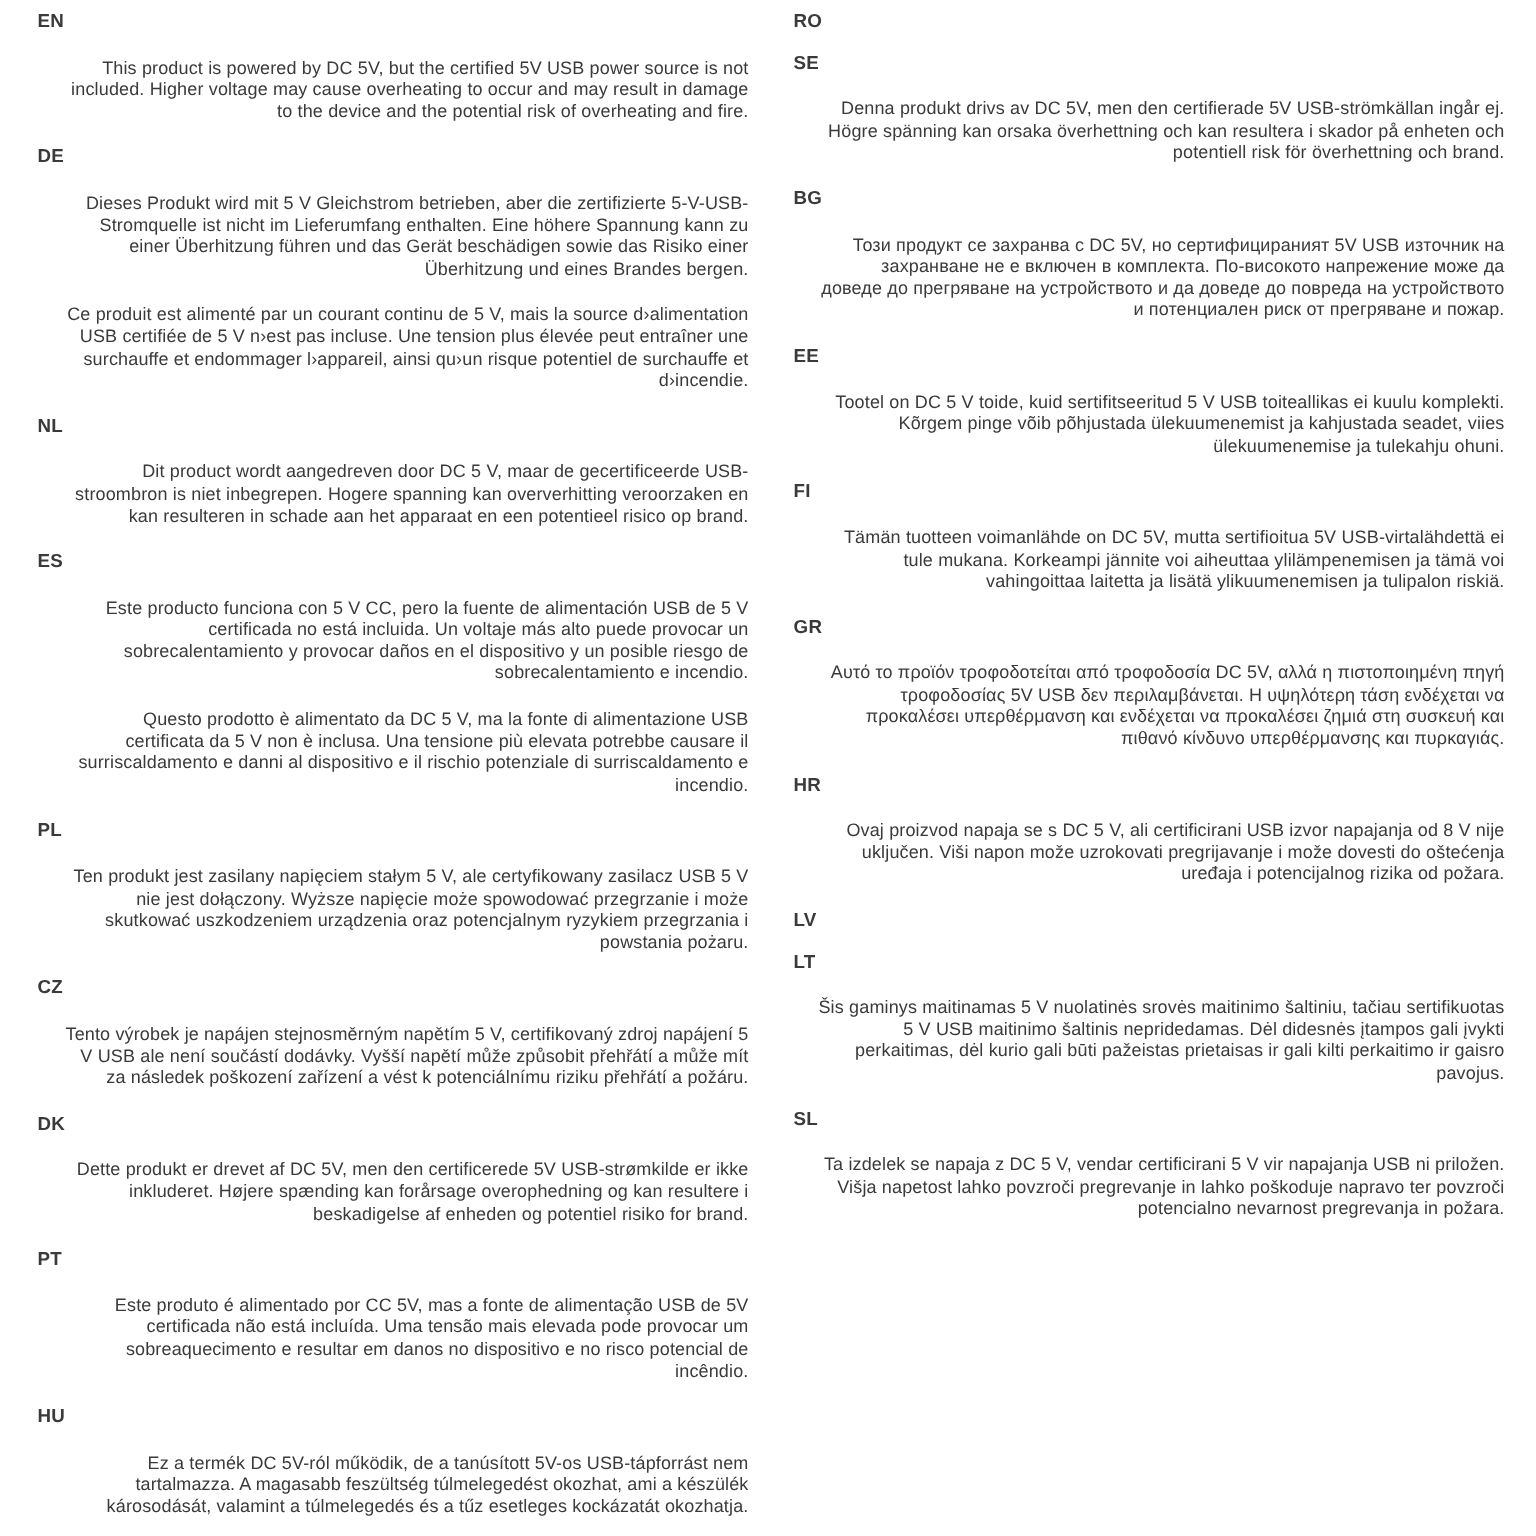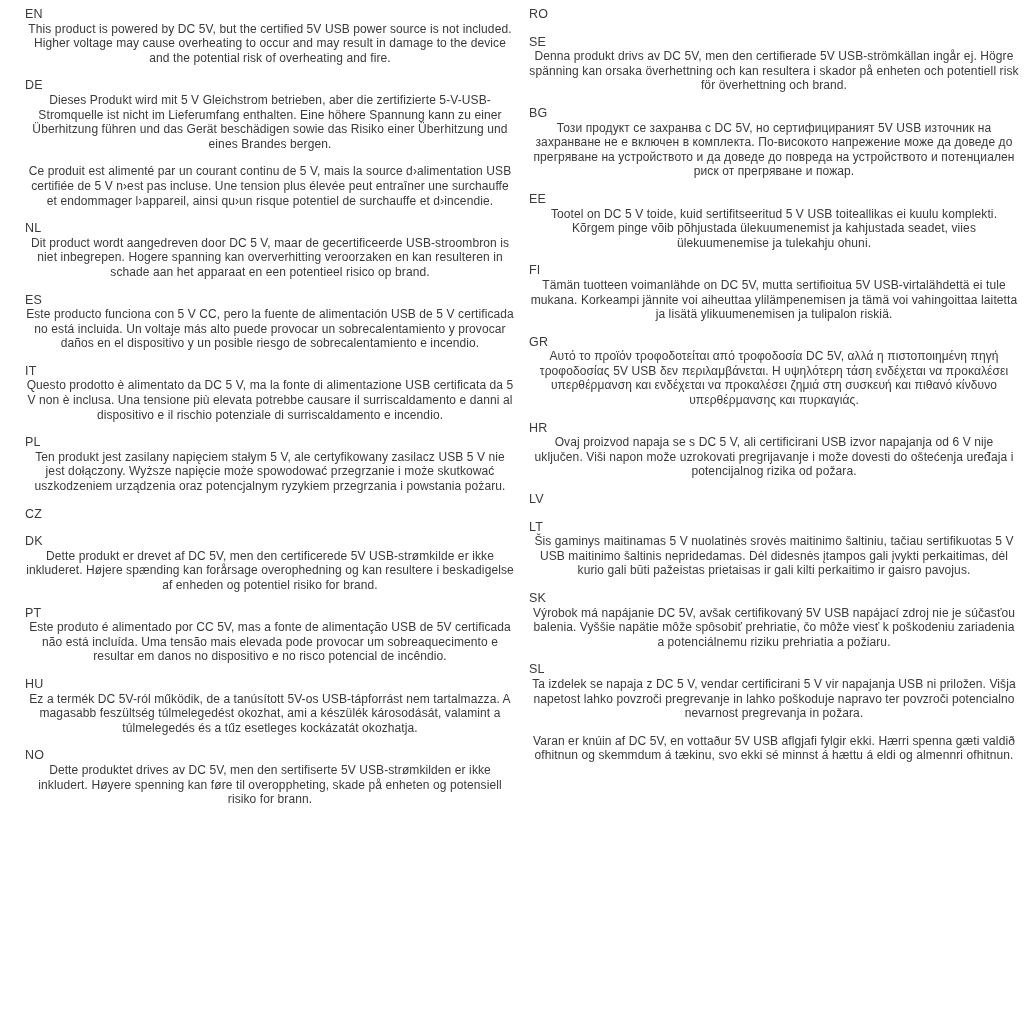--- a/index.html
+++ b/index.html
@@ -25,29 +25,29 @@
   .col {
     width: 490px;
     flex: 0 0 490px;
   }
   .block {
     margin: 0 0 13px 0;
   }
   .code {
     font-size: 12.5px;
     line-height: 14.6px;
-    font-weight: 400;
+    font-weight: 700;
     letter-spacing: 0.2px;
   }
   .text {
-    margin: 0;
+    margin: 16px;
     font-size: 12px;
     line-height: 14.6px;
     letter-spacing: 0.1px;
-    text-align: center;
+    text-align: right;
   }
 </style>
 </head>
 <body>
 
 <div class="page">
 
   <div class="col">
     <section class="block">
       <div class="code">EN</div>
@@ -62,29 +62,29 @@
     </section>
     <section class="block">
       <div class="code">NL</div>
       <p class="text">Dit product wordt aangedreven door DC 5 V, maar de gecertificeerde USB-stroombron is niet inbegrepen. Hogere spanning kan oververhitting veroorzaken en kan resulteren in schade aan het apparaat en een potentieel risico op brand.</p>
     </section>
     <section class="block">
       <div class="code">ES</div>
       <p class="text">Este producto funciona con 5 V CC, pero la fuente de alimentación USB de 5 V certificada no está incluida. Un voltaje más alto puede provocar un sobrecalentamiento y provocar daños en el dispositivo y un posible riesgo de sobrecalentamiento e incendio.</p>
     </section>
     <section class="block">
-      <div class="code">IT</div>
       <p class="text">Questo prodotto è alimentato da DC 5 V, ma la fonte di alimentazione USB certificata da 5 V non è inclusa. Una tensione più elevata potrebbe causare il surriscaldamento e danni al dispositivo e il rischio potenziale di surriscaldamento e incendio.</p>
     </section>
     <section class="block">
       <div class="code">PL</div>
       <p class="text">Ten produkt jest zasilany napięciem stałym 5 V, ale certyfikowany zasilacz USB 5 V nie jest dołączony. Wyższe napięcie może spowodować przegrzanie i może skutkować uszkodzeniem urządzenia oraz potencjalnym ryzykiem przegrzania i powstania pożaru.</p>
     </section>
     <section class="block">
       <div class="code">CZ</div>
+      <p class="text">Tento výrobek je napájen stejnosměrným napětím 5 V, certifikovaný zdroj napájení 5 V USB ale není součástí dodávky. Vyšší napětí může způsobit přehřátí a může mít za následek poškození zařízení a vést k potenciálnímu riziku přehřátí a požáru.</p>
     </section>
     <section class="block">
       <div class="code">DK</div>
       <p class="text">Dette produkt er drevet af DC 5V, men den certificerede 5V USB-strømkilde er ikke inkluderet. Højere spænding kan forårsage overophedning og kan resultere i beskadigelse af enheden og potentiel risiko for brand.</p>
     </section>
     <section class="block">
       <div class="code">PT</div>
       <p class="text">Este produto é alimentado por CC 5V, mas a fonte de alimentação USB de 5V certificada não está incluída. Uma tensão mais elevada pode provocar um sobreaquecimento e resultar em danos no dispositivo e no risco potencial de incêndio.</p>
     </section>
     <section class="block">
@@ -116,35 +116,30 @@
     <section class="block">
       <div class="code">FI</div>
       <p class="text">Tämän tuotteen voimanlähde on DC 5V, mutta sertifioitua 5V USB-virtalähdettä ei tule mukana. Korkeampi jännite voi aiheuttaa ylilämpenemisen ja tämä voi vahingoittaa laitetta ja lisätä ylikuumenemisen ja tulipalon riskiä.</p>
     </section>
     <section class="block">
       <div class="code">GR</div>
       <p class="text">Αυτό το προϊόν τροφοδοτείται από τροφοδοσία DC 5V, αλλά η πιστοποιημένη πηγή τροφοδοσίας 5V USB δεν περιλαμβάνεται. Η υψηλότερη τάση ενδέχεται να προκαλέσει υπερθέρμανση και ενδέχεται να προκαλέσει ζημιά στη συσκευή και πιθανό κίνδυνο υπερθέρμανσης και πυρκαγιάς.</p>
     </section>
     <section class="block">
       <div class="code">HR</div>
-      <p class="text">Ovaj proizvod napaja se s DC 5 V, ali certificirani USB izvor napajanja od 6 V nije uključen. Viši napon može uzrokovati pregrijavanje i može dovesti do oštećenja uređaja i potencijalnog rizika od požara.</p>
+      <p class="text">Ovaj proizvod napaja se s DC 5 V, ali certificirani USB izvor napajanja od 8 V nije uključen. Viši napon može uzrokovati pregrijavanje i može dovesti do oštećenja uređaja i potencijalnog rizika od požara.</p>
     </section>
     <section class="block">
       <div class="code">LV</div>
     </section>
     <section class="block">
       <div class="code">LT</div>
       <p class="text">Šis gaminys maitinamas 5 V nuolatinės srovės maitinimo šaltiniu, tačiau sertifikuotas 5 V USB maitinimo šaltinis nepridedamas. Dėl didesnės įtampos gali įvykti perkaitimas, dėl kurio gali būti pažeistas prietaisas ir gali kilti perkaitimo ir gaisro pavojus.</p>
     </section>
     <section class="block">
-      <div class="code">SK</div>
-      <p class="text">Výrobok má napájanie DC 5V, avšak certifikovaný 5V USB napájací zdroj nie je súčasťou balenia. Vyššie napätie môže spôsobiť prehriatie, čo môže viesť k poškodeniu zariadenia a potenciálnemu riziku prehriatia a požiaru.</p>
-    </section>
-    <section class="block">
       <div class="code">SL</div>
       <p class="text">Ta izdelek se napaja z DC 5 V, vendar certificirani 5 V vir napajanja USB ni priložen. Višja napetost lahko povzroči pregrevanje in lahko poškoduje napravo ter povzroči potencialno nevarnost pregrevanja in požara.</p>
     </section>
     <section class="block">
-      <p class="text">Varan er knúin af DC 5V, en vottaður 5V USB aflgjafi fylgir ekki. Hærri spenna gæti valdið ofhitnun og skemmdum á tækinu, svo ekki sé minnst á hættu á eldi og almennri ofhitnun.</p>
     </section>
   </div>
 
 </div>
 
 </body></html>

